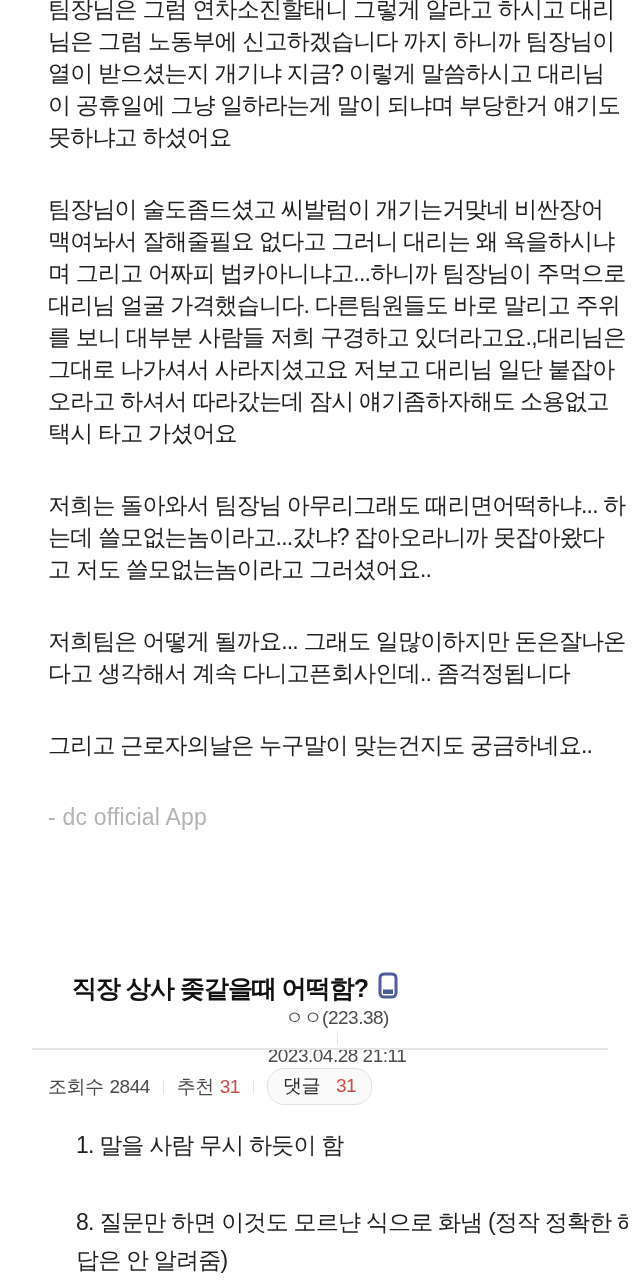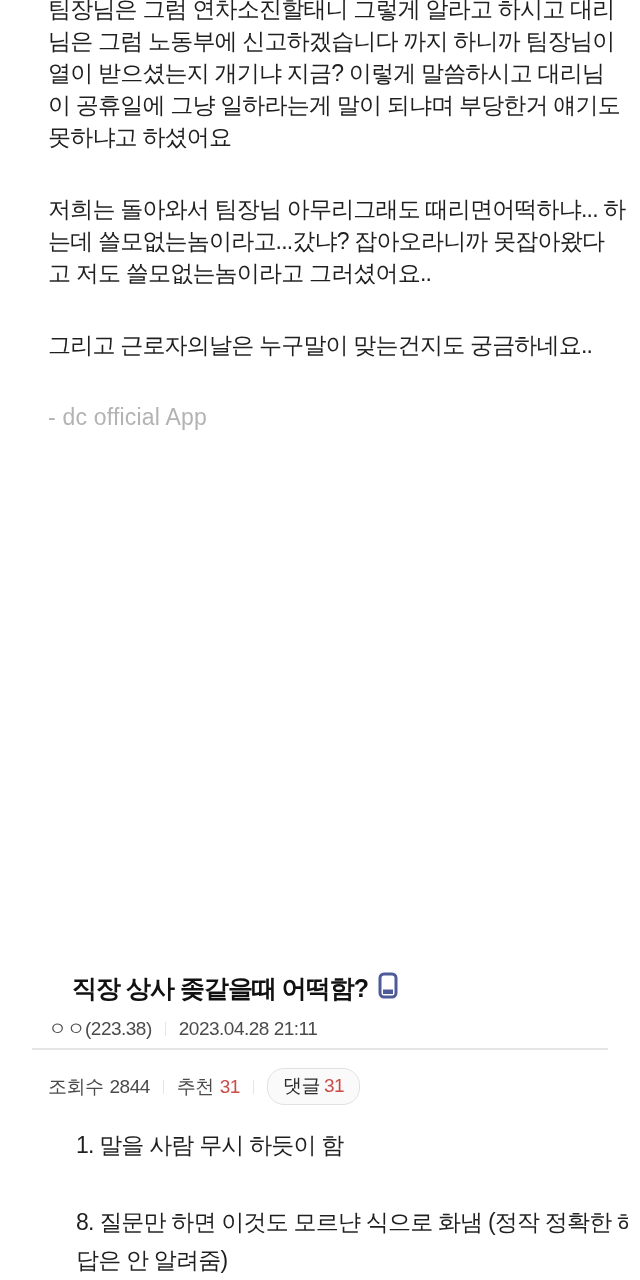--- a/index.html
+++ b/index.html
@@ -47,26 +47,27 @@
     font-size: 25px;
     line-height: 30px;
     font-weight: 700;
     letter-spacing: -1px;
     color: var(--title_black, #111111);
     margin-left: 24px;
   }
   .phone-icon { flex: 0 0 auto; display: inline-block; margin-top: 2px; }
 
   .meta-row {
-    margin-top: 11px;
+    margin-top: 0;
     display: flex;
     align-items: center;
     font-size: 19px;
     letter-spacing: -0.5px;
     color: var(--meta_gray, #4b4b4b);
+    flex-direction: column;
   }
   .vsep {
     width: 1px; height: 14px;
     background: var(--divider_gray, #e6e4e4);
     margin: 0 13px;
   }
 
   
   .section-divider {
     position: absolute;
@@ -84,21 +85,21 @@
     align-items: center;
     font-size: 19px;
     letter-spacing: -0.5px;
     color: var(--meta_gray, #4b4b4b);
   }
   .stat { display: inline-flex; align-items: center; gap: 6px; }
   .stat .num-red { color: var(--accent_red, #cb4b47); }
   .comment-badge {
     display: inline-flex;
     align-items: center;
-    gap: 4px;
+    gap: 16px;
     padding: 4px 15px 5px 15px;
     border: 1px solid var(--badge_border, #e3e0e0);
     border-radius: 17px;
     background: var(--badge_bg, #fbfafa);
     color: #2a2a2a;
     cursor: pointer;
   }
   .comment-badge .num-red { color: var(--accent_red, #cb4b47); }
 
   
@@ -117,21 +118,23 @@
   }
   .comment-list p { margin-bottom: 39px; }
 </style>
 </head>
 <body>
 
 <div class="page">
 
   <article class="post-body">
     <p>팀장님은 그럼 연차소진할태니 그렇게 알라고 하시고 대리님은 그럼 노동부에 신고하겠습니다 까지 하니까 팀장님이 열이 받으셨는지 개기냐 지금? 이렇게 말씀하시고 대리님이 공휴일에 그냥 일하라는게 말이 되냐며 부당한거 얘기도 못하냐고 하셨어요</p>
+    <p>팀장님이 술도좀드셨고 씨발럼이 개기는거맞네 비싼장어 맥여놔서 잘해줄필요 없다고 그러니 대리는 왜 욕을하시냐며 그리고 어짜피 법카아니냐고...하니까 팀장님이 주먹으로 대리님 얼굴 가격했습니다. 다른팀원들도 바로 말리고 주위를 보니 대부분 사람들 저희 구경하고 있더라고요.,대리님은 그대로 나가셔서 사라지셨고요 저보고 대리님 일단 붙잡아오라고 하셔서 따라갔는데 잠시 얘기좀하자해도 소용없고 택시 타고 가셨어요</p>
     <p>저희는 돌아와서 팀장님 아무리그래도 때리면어떡하냐... 하는데 쓸모없는놈이라고...갔냐? 잡아오라니까 못잡아왔다고 저도 쓸모없는놈이라고 그러셨어요..</p>
+    <p>저희팀은 어떻게 될까요... 그래도 일많이하지만 돈은잘나온다고 생각해서 계속 다니고픈회사인데.. 좀걱정됩니다</p>
     <p>그리고 근로자의날은 누구말이 맞는건지도 궁금하네요..</p>
     <p class="signature">- dc official App</p>
   </article>
 
   <header class="post-header">
     <h1 class="post-title">
       <span>직장 상사 좆같을때 어떡함?</span>
       <span class="phone-icon">
         <svg width="20" height="27" viewBox="0 0 20 27">
           <rect x="2" y="2" width="16" height="23" rx="4" fill="none" stroke="#4d5b99" stroke-width="3"></rect>

